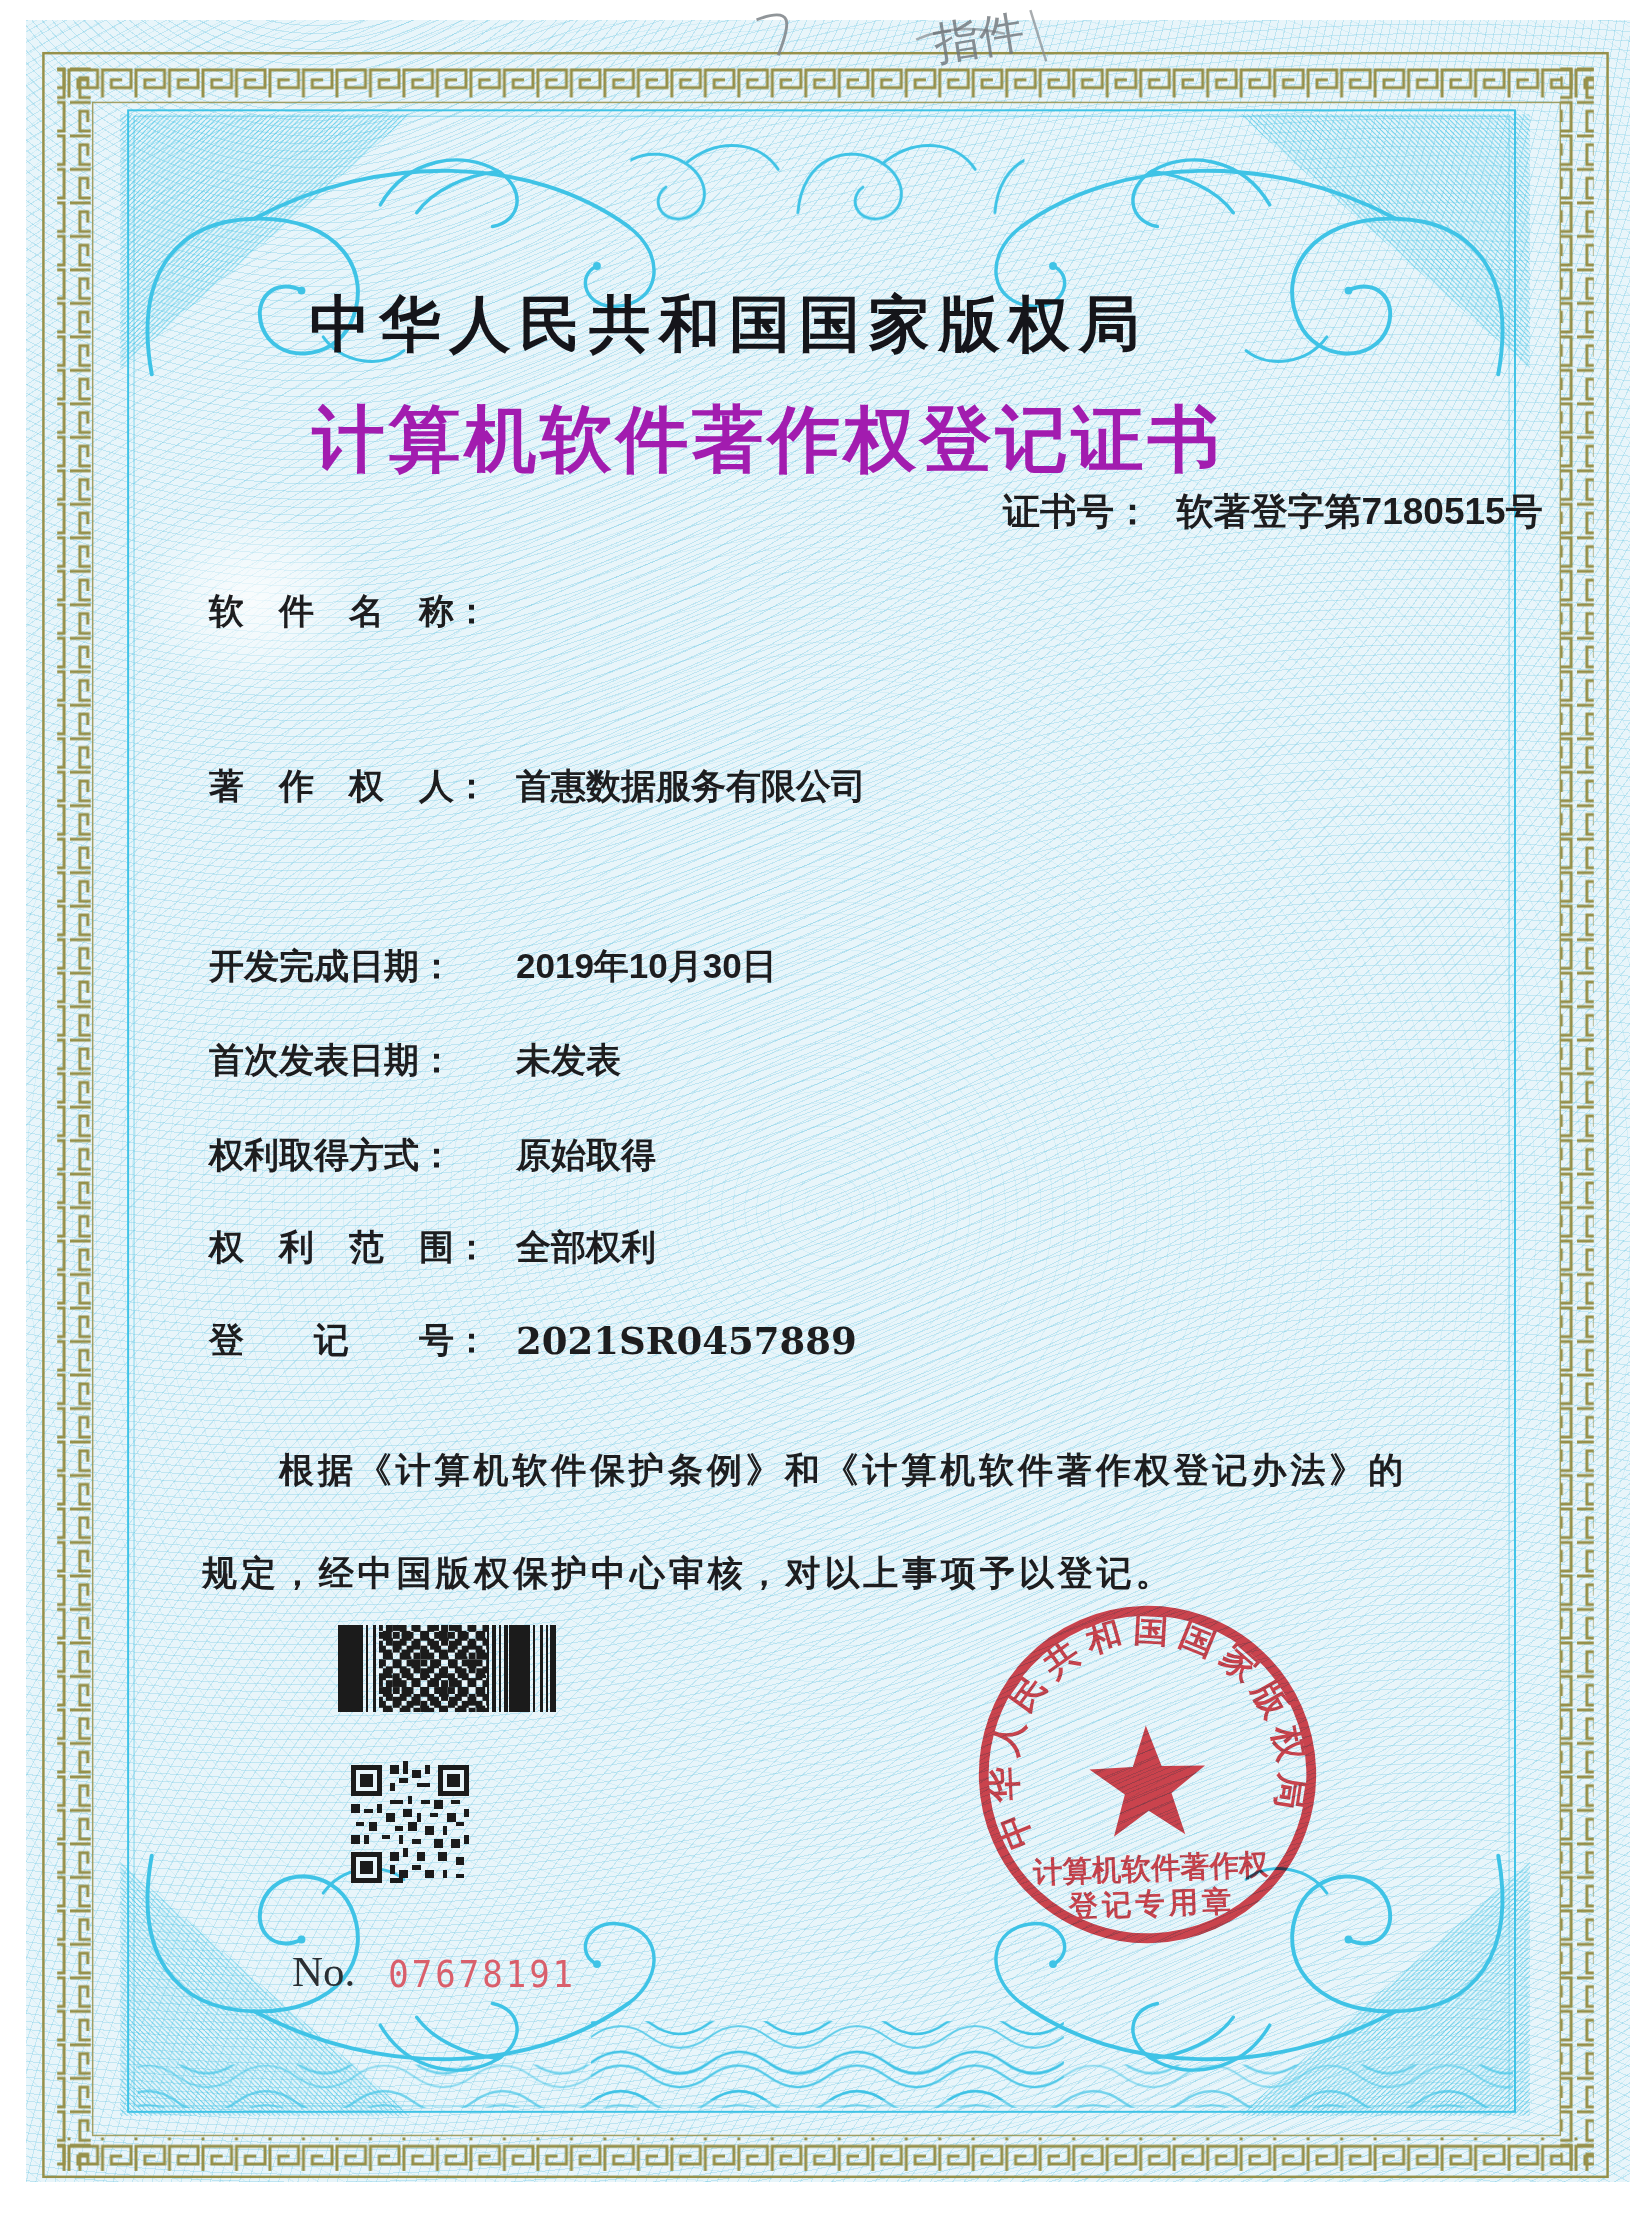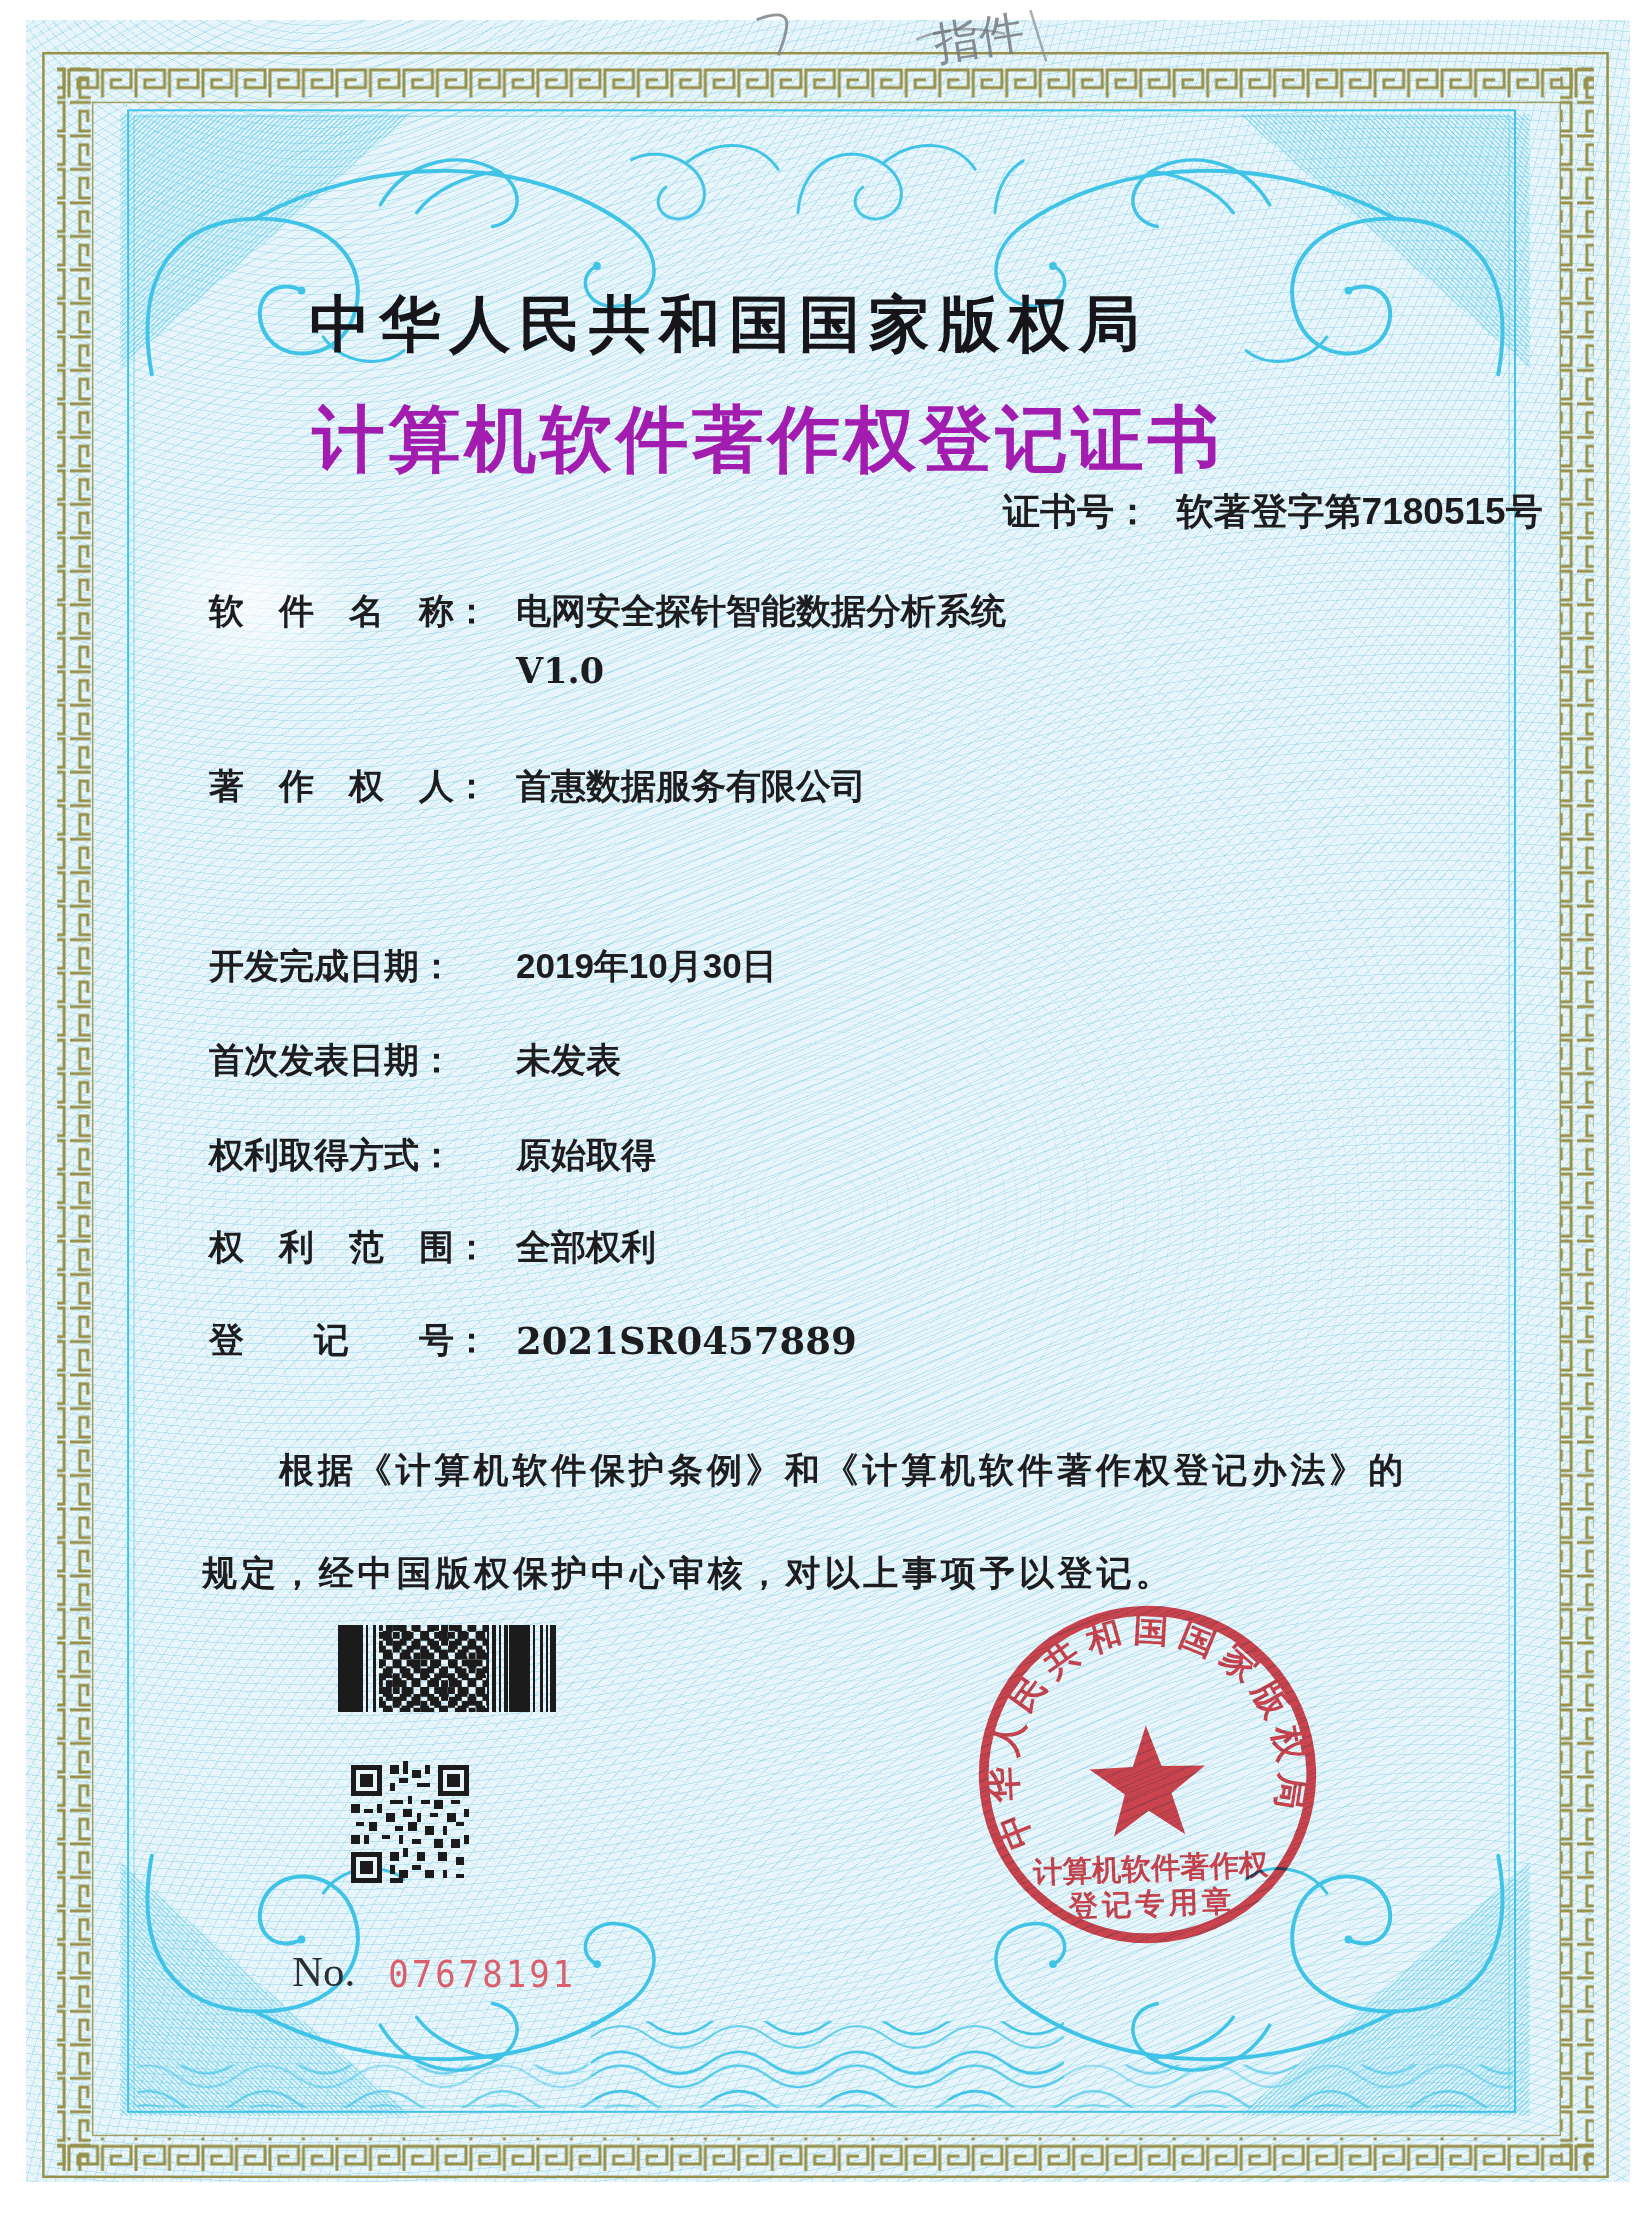--- a/index.html
+++ b/index.html
@@ -130,24 +130,20 @@
 
   <div class="authority">中华人民共和国国家版权局</div>
   <div class="cert-title">计算机软件著作权登记证书</div>
 
   <div class="certno">
     <span>证书号：</span><span class="v">软著登字第7180515号</span>
   </div>
 
   <div class="frow" style="top:589px">
     <span class="flabel">软　件　名　称：</span>
-    <span class="fvalue">
-      <div>电网安全探针智能数据分析系统</div>
-      <div class="v2">V1.0</div>
-    </span>
   </div>
   <div class="frow" style="top:764px">
     <span class="flabel">著　作　权　人：</span>
     <span class="fvalue">首惠数据服务有限公司</span>
   </div>
   <div class="frow" style="top:944px">
     <span class="flabel">开发完成日期：</span>
     <span class="fvalue">2019年10月30日</span>
   </div>
   <div class="frow" style="top:1038px">

